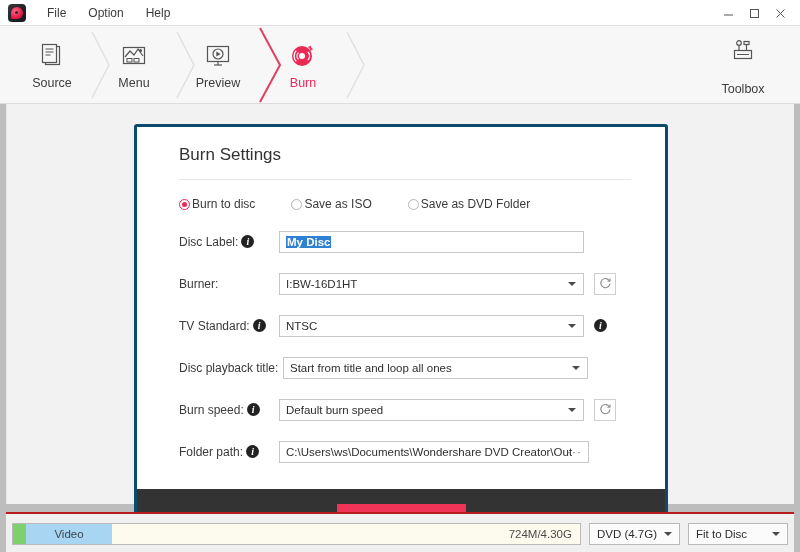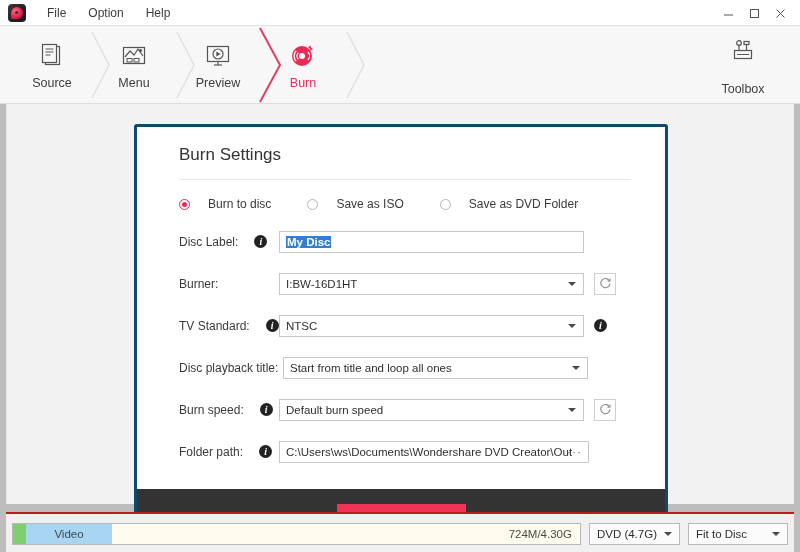--- a/index.html
+++ b/index.html
@@ -166,21 +166,21 @@
 
   
   .radios {
     display: flex;
     align-items: center;
     padding: 17px 0 4px 0;
   }
   .radio {
     display: flex;
     align-items: center;
-    gap: 18px;
+    gap: 2px;
     margin-right: 36px;
     font-size: 12px;
     color: #3a3a3a;
   }
   .rdot {
     width: 11px; height: 11px;
     border-radius: 50%;
     border: 1px solid #b6b6b6;
     background: #fff;
     box-sizing: border-box;
@@ -204,21 +204,21 @@
     height: 31px;
     margin-top: 11px;
   }
   .row .lbl {
     width: 100px;
     flex: none;
     font-size: 12px;
     color: #3a3a3a;
     display: flex;
     align-items: center;
-    gap: 16px;
+    gap: 3px;
   }
   .row .lbl.wide { width: 104px; }
   .info {
     width: 13px; height: 13px;
     border-radius: 50%;
     background: #222222;
     color: #ffffff;
     font-family: "Liberation Serif", serif;
     font-style: italic;
     font-weight: bold;

